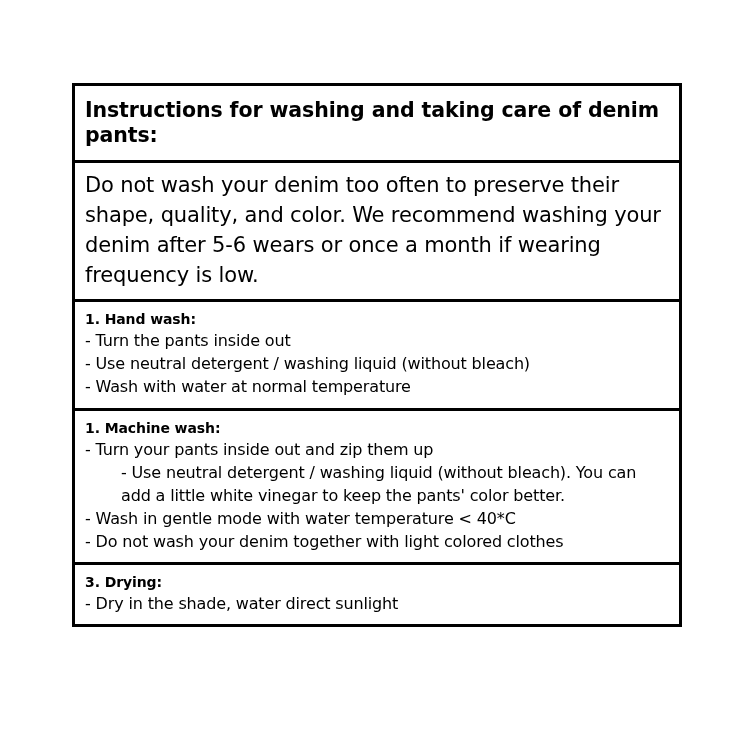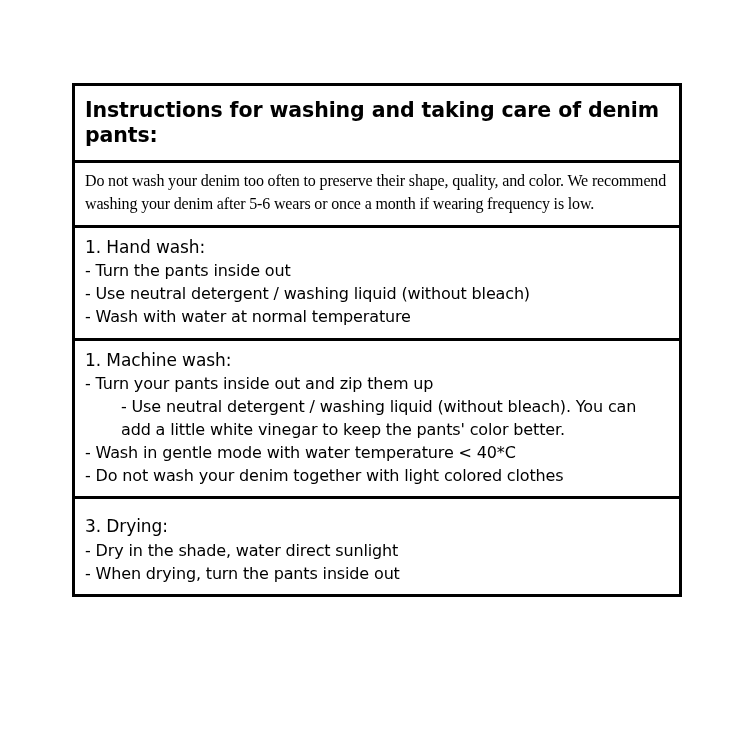--- a/index.html
+++ b/index.html
@@ -28,40 +28,38 @@
     box-sizing: border-box;
     background: #ffffff;
   }
   .section {
     border-bottom: 3px solid #000000;
     padding: 7px 10px 9px 10px;
     box-sizing: border-box;
   }
   .section:last-child {
     border-bottom: none;
-    margin-top: 8px;
   }
   .title-row {
     padding: 12px 10px 13px 10px;
   }
   .title-text {
     font-size: 20.5px;
     font-weight: bold;
     line-height: 1.2;
     letter-spacing: -0.1px;
   }
   .body-text {
-    font-size: 16px;
+    font-size: 21px;
     line-height: 1.43;
     letter-spacing: -0.15px;
-    font-family: Liberation Serif, serif;
   }
   .heading-text {
-    font-size: 17px;
-    font-weight: normal;
+    font-size: 14px;
+    font-weight: bold;
     line-height: 1.44;
     letter-spacing: -0.1px;
   }
   .line {
     font-size: 16px;
     line-height: 1.44;
     letter-spacing: -0.15px;
     white-space: nowrap;
   }
   .line.wrap {
@@ -97,17 +95,16 @@
       <div class="heading-text">1. Machine wash:</div>
       <div class="line">- Turn your pants inside out and zip them up</div>
       <div class="line wrap">- Use neutral detergent / washing liquid (without bleach). You can add a little white vinegar to keep the pants' color better.</div>
       <div class="line">- Wash in gentle mode with water temperature &lt; 40*C</div>
       <div class="line">- Do not wash your denim together with light colored clothes</div>
     </div>
 
     <div class="section">
       <div class="heading-text">3. Drying:</div>
       <div class="line">- Dry in the shade, water direct sunlight</div>
-      <div class="line">- When drying, turn the pants inside out</div>
     </div>
 
   </div>
 </div>
 
 </body></html>

